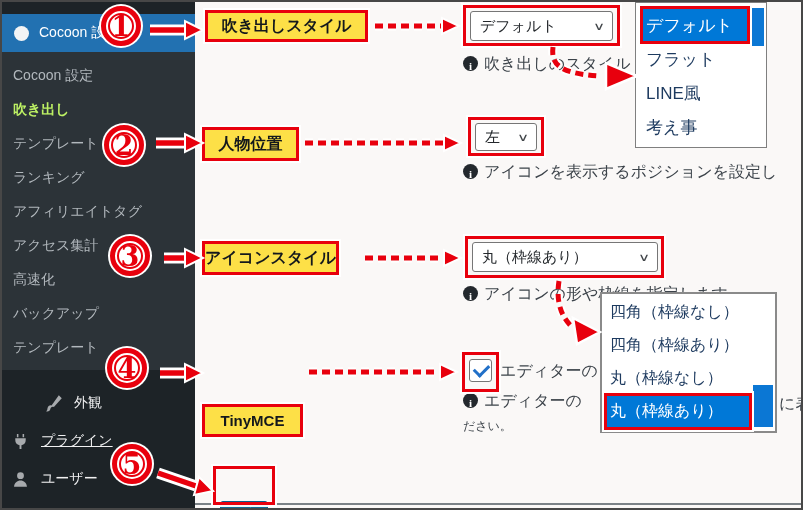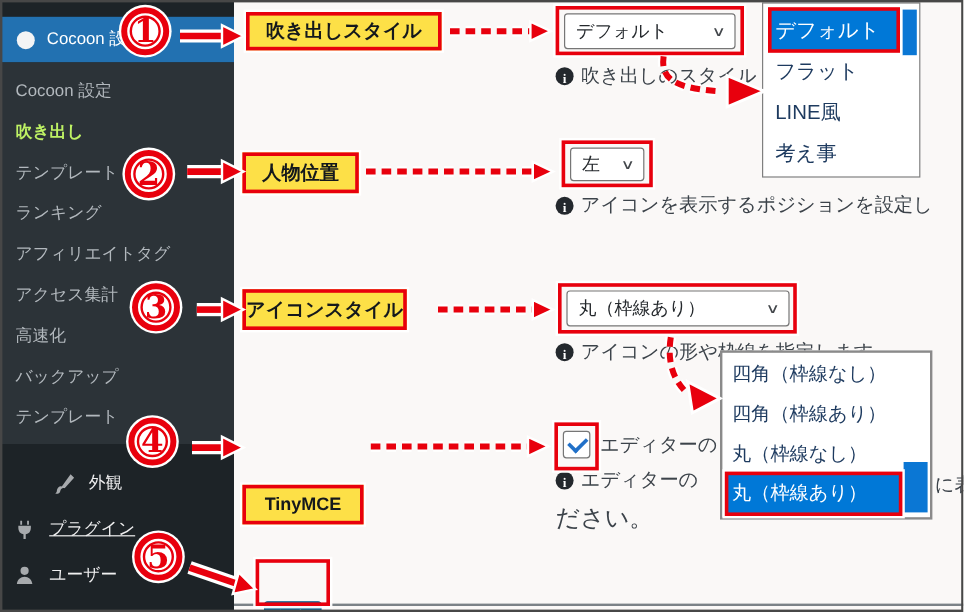--- a/index.html
+++ b/index.html
@@ -169,21 +169,21 @@
     <span style="font-size:15px;">TinyMCE</span>
   </div>
   <div class="redbox" style="left:462px;top:352px;width:37px;height:40px;"></div>
   <div class="checkbox" style="left:469px;top:359px;"></div>
   <span class="abs" style="left:500px;top:361px;font-size:16px;color:#3c434a;white-space:nowrap;">エディターの</span>
   <div class="info" style="left:463px;top:392px;">
     <span class="info-icon"></span>
     <span>エディターの</span>
   </div>
   <span class="abs" style="left:779px;top:394px;font-size:16px;color:#3c434a;white-space:nowrap;">に表</span>
-  <span class="abs" style="left:463px;top:418px;font-size:20px;color:#3c434a;">ださい。</span>
+  <span class="abs" style="left:463px;top:418px;font-size:12px;color:#3c434a;">ださい。</span>
 
   <div class="redbox" style="left:213px;top:466px;width:62px;height:39px;"></div>
   <div class="save-btn" style="left:220px;top:473px;width:48px;height:27px;margin-top:28px;">
     <span>保存</span>
   </div>
   <div class="bottom-line"></div>
 
   <svg class="overlay-svg" width="803" height="510" viewBox="0 0 803 510">
 
     <g stroke-linecap="butt">

